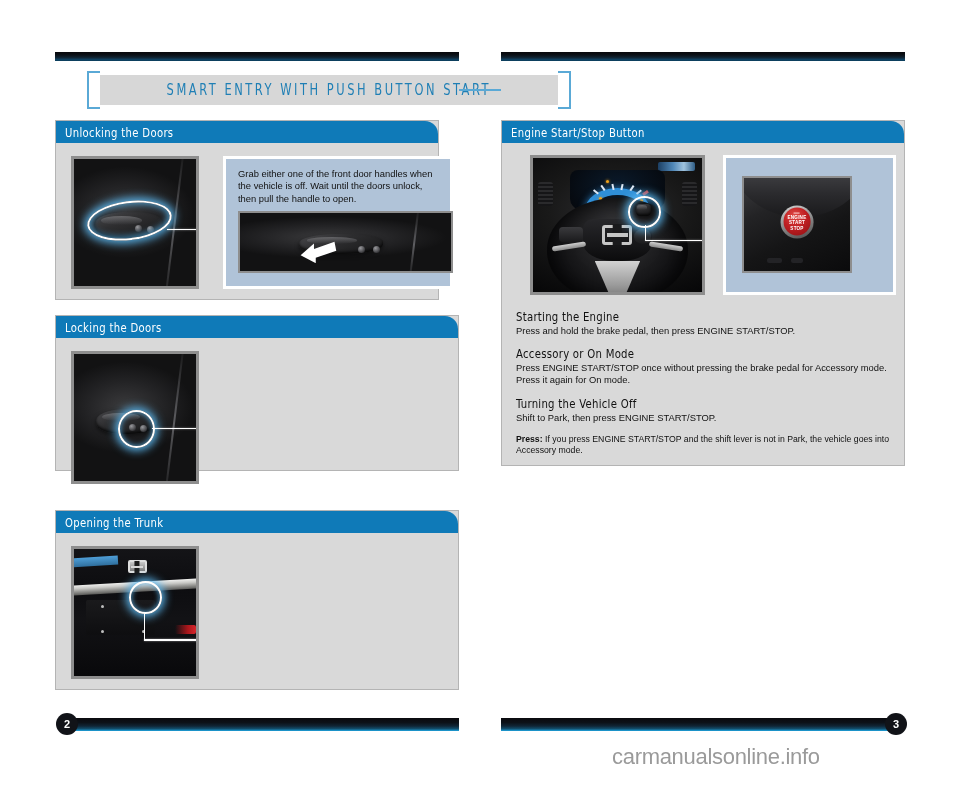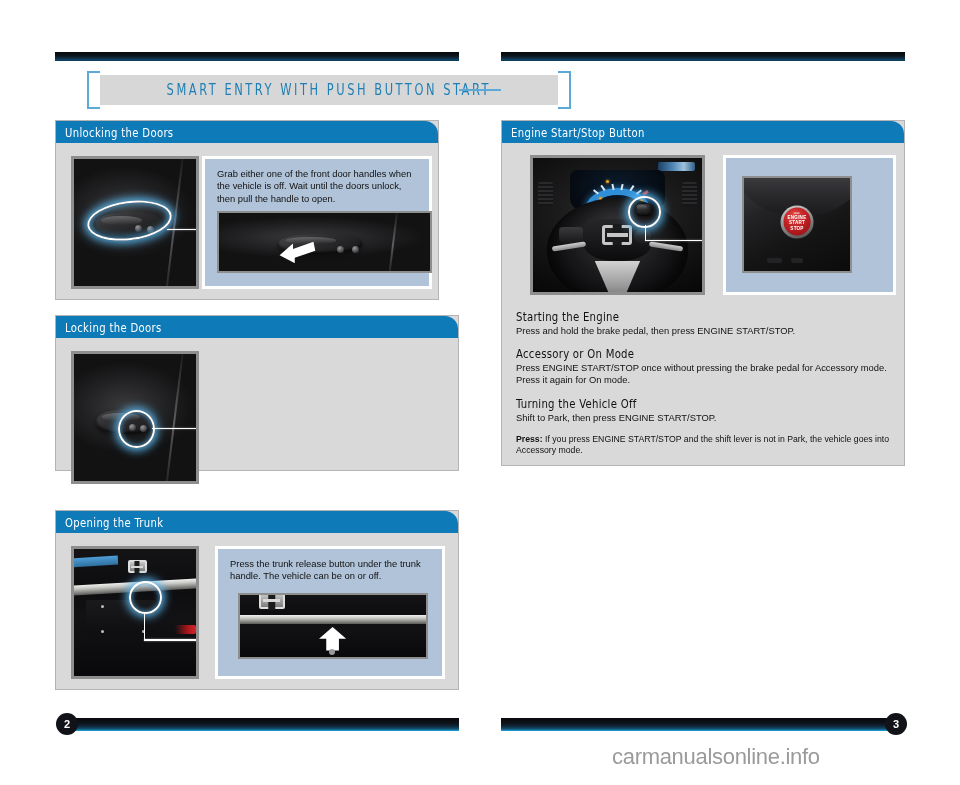--- a/index.html
+++ b/index.html
@@ -500,21 +500,21 @@
         <div class="photo">
           <div class="scene-door"></div>
           <div class="door-handle" style="left:17%;top:42%;width:56%;height:20%"></div>
           <div class="door-dot" style="left:50%;top:52%"></div>
           <div class="door-dot" style="left:60%;top:53%"></div>
           <div class="glow-ellipse" style="left:11%;top:33%;width:70%;height:31%;transform:rotate(-7deg)"></div>
           <div class="lead-line" style="left:76%;top:55%;width:26%"></div>
         </div>
       </div>
 
-      <div class="info-card" style="left:146px;top:13px;width:230px;height:133px">
+      <div class="info-card" style="left:167px;top:13px;width:230px;height:133px">
         <div class="desc">Grab either one of the front door handles when the vehicle is off. Wait until the doors unlock, then pull the handle to open.</div>
         <div class="photo-outer" style="position:relative;left:0;top:6px;width:215px;height:62px;padding:2px">
           <div class="photo" style="width:100%;height:100%">
             <div class="scene-door"></div>
             <div class="door-handle" style="left:28%;top:36%;width:40%;height:34%"></div>
             <div class="door-dot" style="left:56%;top:56%"></div>
             <div class="door-dot" style="left:63%;top:57%"></div>
             <svg style="position:absolute;left:24%;top:46%;width:26%;height:40%" viewBox="0 0 40 26">
               <polygon points="0,17 15,4 15,10 38,2 40,12 17,20 17,26" fill="#ffffff"></polygon>
             </svg>
@@ -562,34 +562,20 @@
           <div class="screw" style="left:22%;top:44%"></div>
           <div class="screw" style="left:22%;top:64%"></div>
           <div class="screw" style="left:56%;top:64%"></div>
           <div class="tail-red" style="right:0;top:60%;width:17%;height:7%"></div>
           <div class="glow-circle" style="left:45%;top:25%;width:27%;height:26%"></div>
           <div class="lead-line-v" style="left:57%;top:50%;height:22%"></div>
           <div class="lead-line" style="left:57%;top:71%;width:45%"></div>
         </div>
       </div>
 
-      <div class="info-card" style="left:159px;top:13px;width:230px;height:133px">
-        <div class="desc">Press the trunk release button under the trunk handle. The vehicle can be on or off.</div>
-        <div class="photo-outer" style="position:relative;left:8px;top:10px;width:190px;height:66px;padding:2px">
-          <div class="photo" style="width:100%;height:100%">
-            <div class="scene-trunk"></div>
-            <div class="honda-h" style="left:10%;top:-4%;width:26px;height:17px"></div>
-            <div class="trunk-chrome" style="top:33%;height:14%;transform:rotate(0deg)"></div>
-            <svg style="position:absolute;left:40%;top:52%;width:20%;height:38%" viewBox="0 0 30 26">
-              <polygon points="15,0 30,13 22,13 22,26 8,26 8,13 0,13" fill="#ffffff"></polygon>
-            </svg>
-            <div class="screw" style="left:48%;top:88%;width:6px;height:6px;background:#9a9a9a"></div>
-          </div>
-        </div>
-      </div>
 
     </div>
   </div>
 
   <div class="panel p-engine">
     <div class="panel-head">
       <span class="panel-head-text">Engine Start/Stop Button</span>
     </div>
     <div class="panel-body" style="height:323px;padding:12px 14px 0 14px">
 

